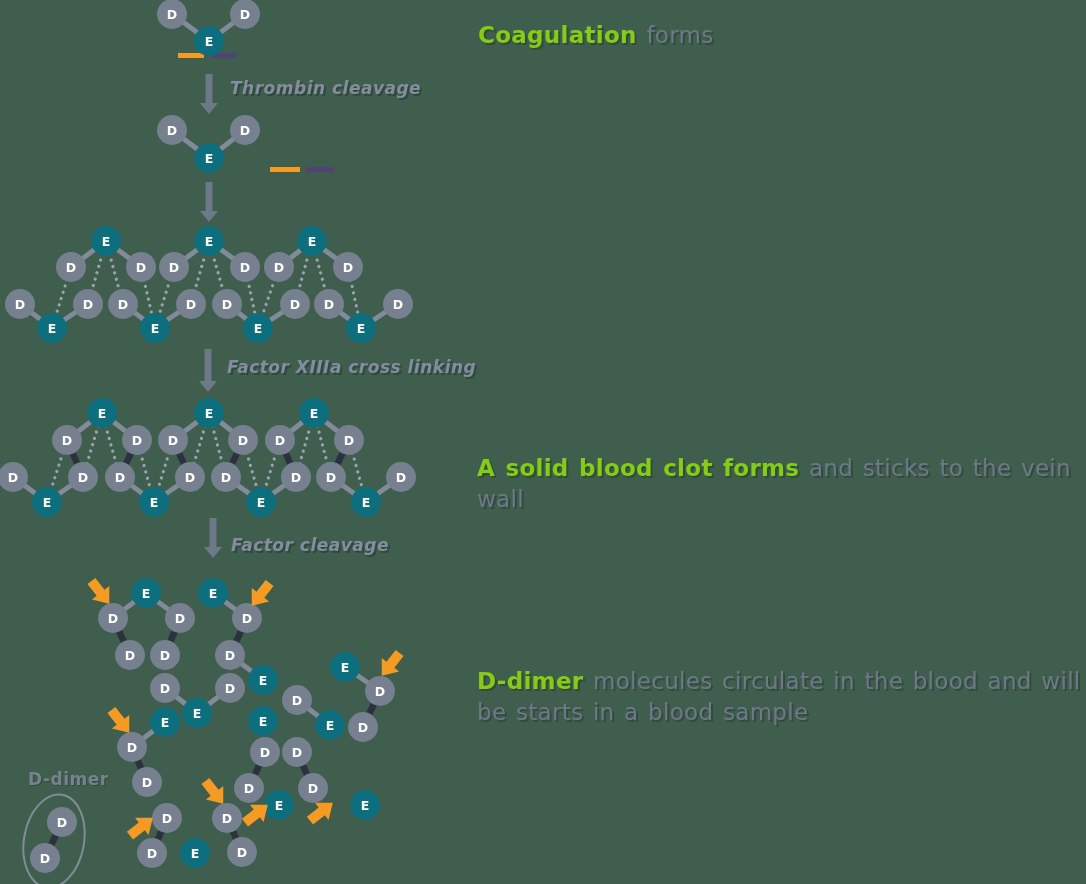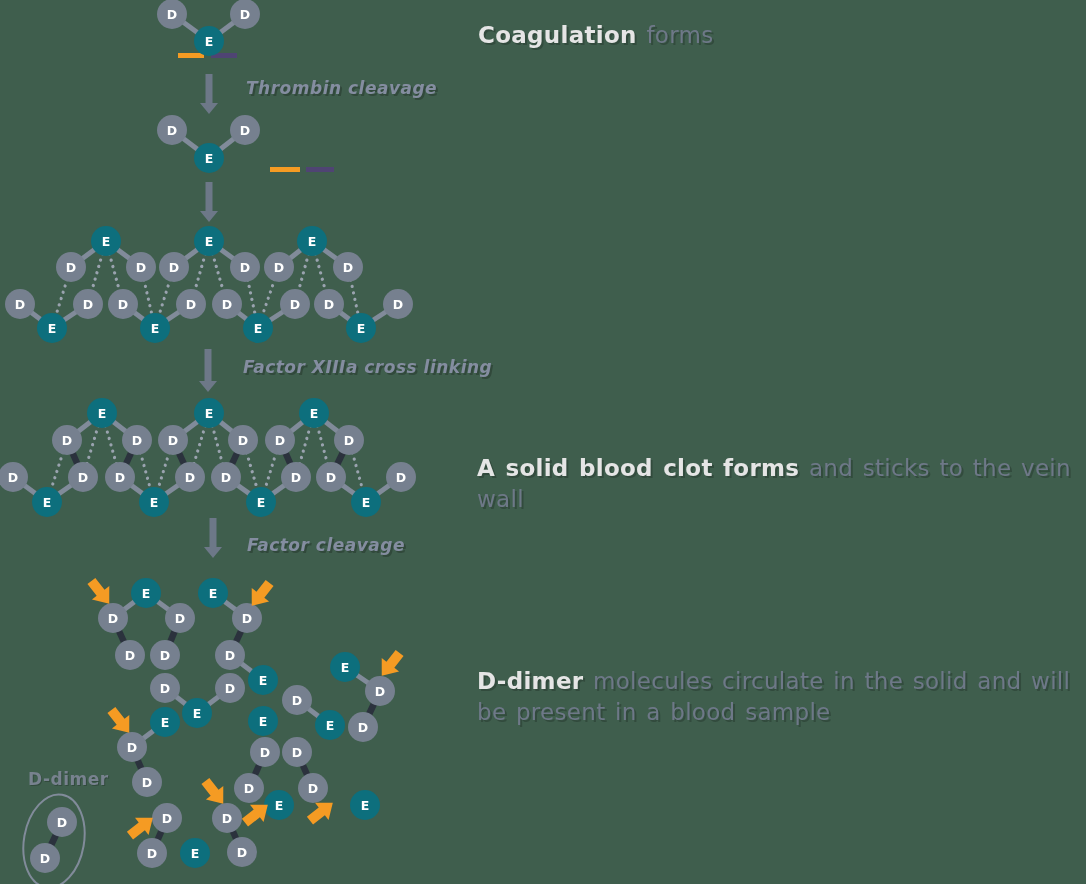--- a/index.html
+++ b/index.html
@@ -1,23 +1,23 @@
 <!DOCTYPE html>
 <html><head>
 <meta charset="utf-8">
 <style>
   html,body{margin:0;padding:0;background:#3f5e4d;}
   .stage{position:relative;width:1086px;height:884px;background:#3f5e4d;overflow:hidden;
          font-family:"DejaVu Sans","Liberation Sans",sans-serif;}
   .stage svg{position:absolute;left:0;top:0;}
   .caption{position:absolute;font-size:23px;line-height:31px;color:#6e7888;
            word-spacing:2px;letter-spacing:.3px;text-shadow:2px 2px 0 rgba(38,56,46,.5);}
-  .caption .b{font-weight:700;color:#e5e5e5;}
+  .caption .b{font-weight:700;color:#84cc16;}
   .step-label{position:absolute;font-size:17px;font-style:italic;font-weight:700;color:#848da0;
-              letter-spacing:.5px;white-space:nowrap;text-shadow:2px 2px 0 rgba(38,56,46,.55);margin-left:16px;}
+              letter-spacing:.5px;white-space:nowrap;text-shadow:2px 2px 0 rgba(38,56,46,.55);}
   .ddimer-tag{position:absolute;font-size:17px;font-weight:700;color:#78828f;
               letter-spacing:.5px;text-shadow:1px 1px 0 rgba(38,56,46,.5);}
 </style>
 </head>
 <body>
 
 <div class="stage">
 
   <svg id="diagram-svg" width="1086" height="884" viewBox="0 0 1086 884">
       <line x1="71" y1="267" x2="52" y2="328" stroke="#9aa3af" stroke-width="3.2" stroke-dasharray="0.1 6.5" stroke-linecap="round"></line>
@@ -285,21 +285,21 @@
       <polygon points="-14,-5 1,-5 1,-11 15,0 1,11 1,5 -14,5" fill="#f59b23" transform="translate(141 827) rotate(-38)"></polygon>
       <polygon points="-14,-5 1,-5 1,-11 15,0 1,11 1,5 -14,5" fill="#f59b23" transform="translate(214 792) rotate(52)"></polygon>
       <polygon points="-14,-5 1,-5 1,-11 15,0 1,11 1,5 -14,5" fill="#f59b23" transform="translate(256 814) rotate(-38)"></polygon>
       <polygon points="-14,-5 1,-5 1,-11 15,0 1,11 1,5 -14,5" fill="#f59b23" transform="translate(321 812) rotate(-38)"></polygon>
     </svg>
 
   <div class="caption" style="left:478px;top:20px;"><span class="b">Coagulation</span><span> forms</span></div>
 
   <div class="caption" style="left:477px;top:437px;width:600px;margin-top:16px;"><span class="b">A solid blood clot forms</span><span> and sticks to the vein wall</span></div>
 
-  <div class="caption" style="left:477px;top:666px;width:610px;"><span class="b">D-dimer</span><span> molecules circulate in the solid and will be present in a blood sample</span></div>
+  <div class="caption" style="left:477px;top:666px;width:610px;"><span class="b">D-dimer</span><span> molecules circulate in the blood and will be starts in a blood sample</span></div>
 
   <div class="step-label" style="left:230px;top:78px;">Thrombin cleavage</div>
   <div class="step-label" style="left:227px;top:357px;">Factor XIIIa cross linking</div>
   <div class="step-label" style="left:231px;top:535px;">Factor cleavage</div>
 
   <div class="ddimer-tag" style="left:28px;top:769px;">D-dimer</div>
 
 </div>
 
 </body></html>

